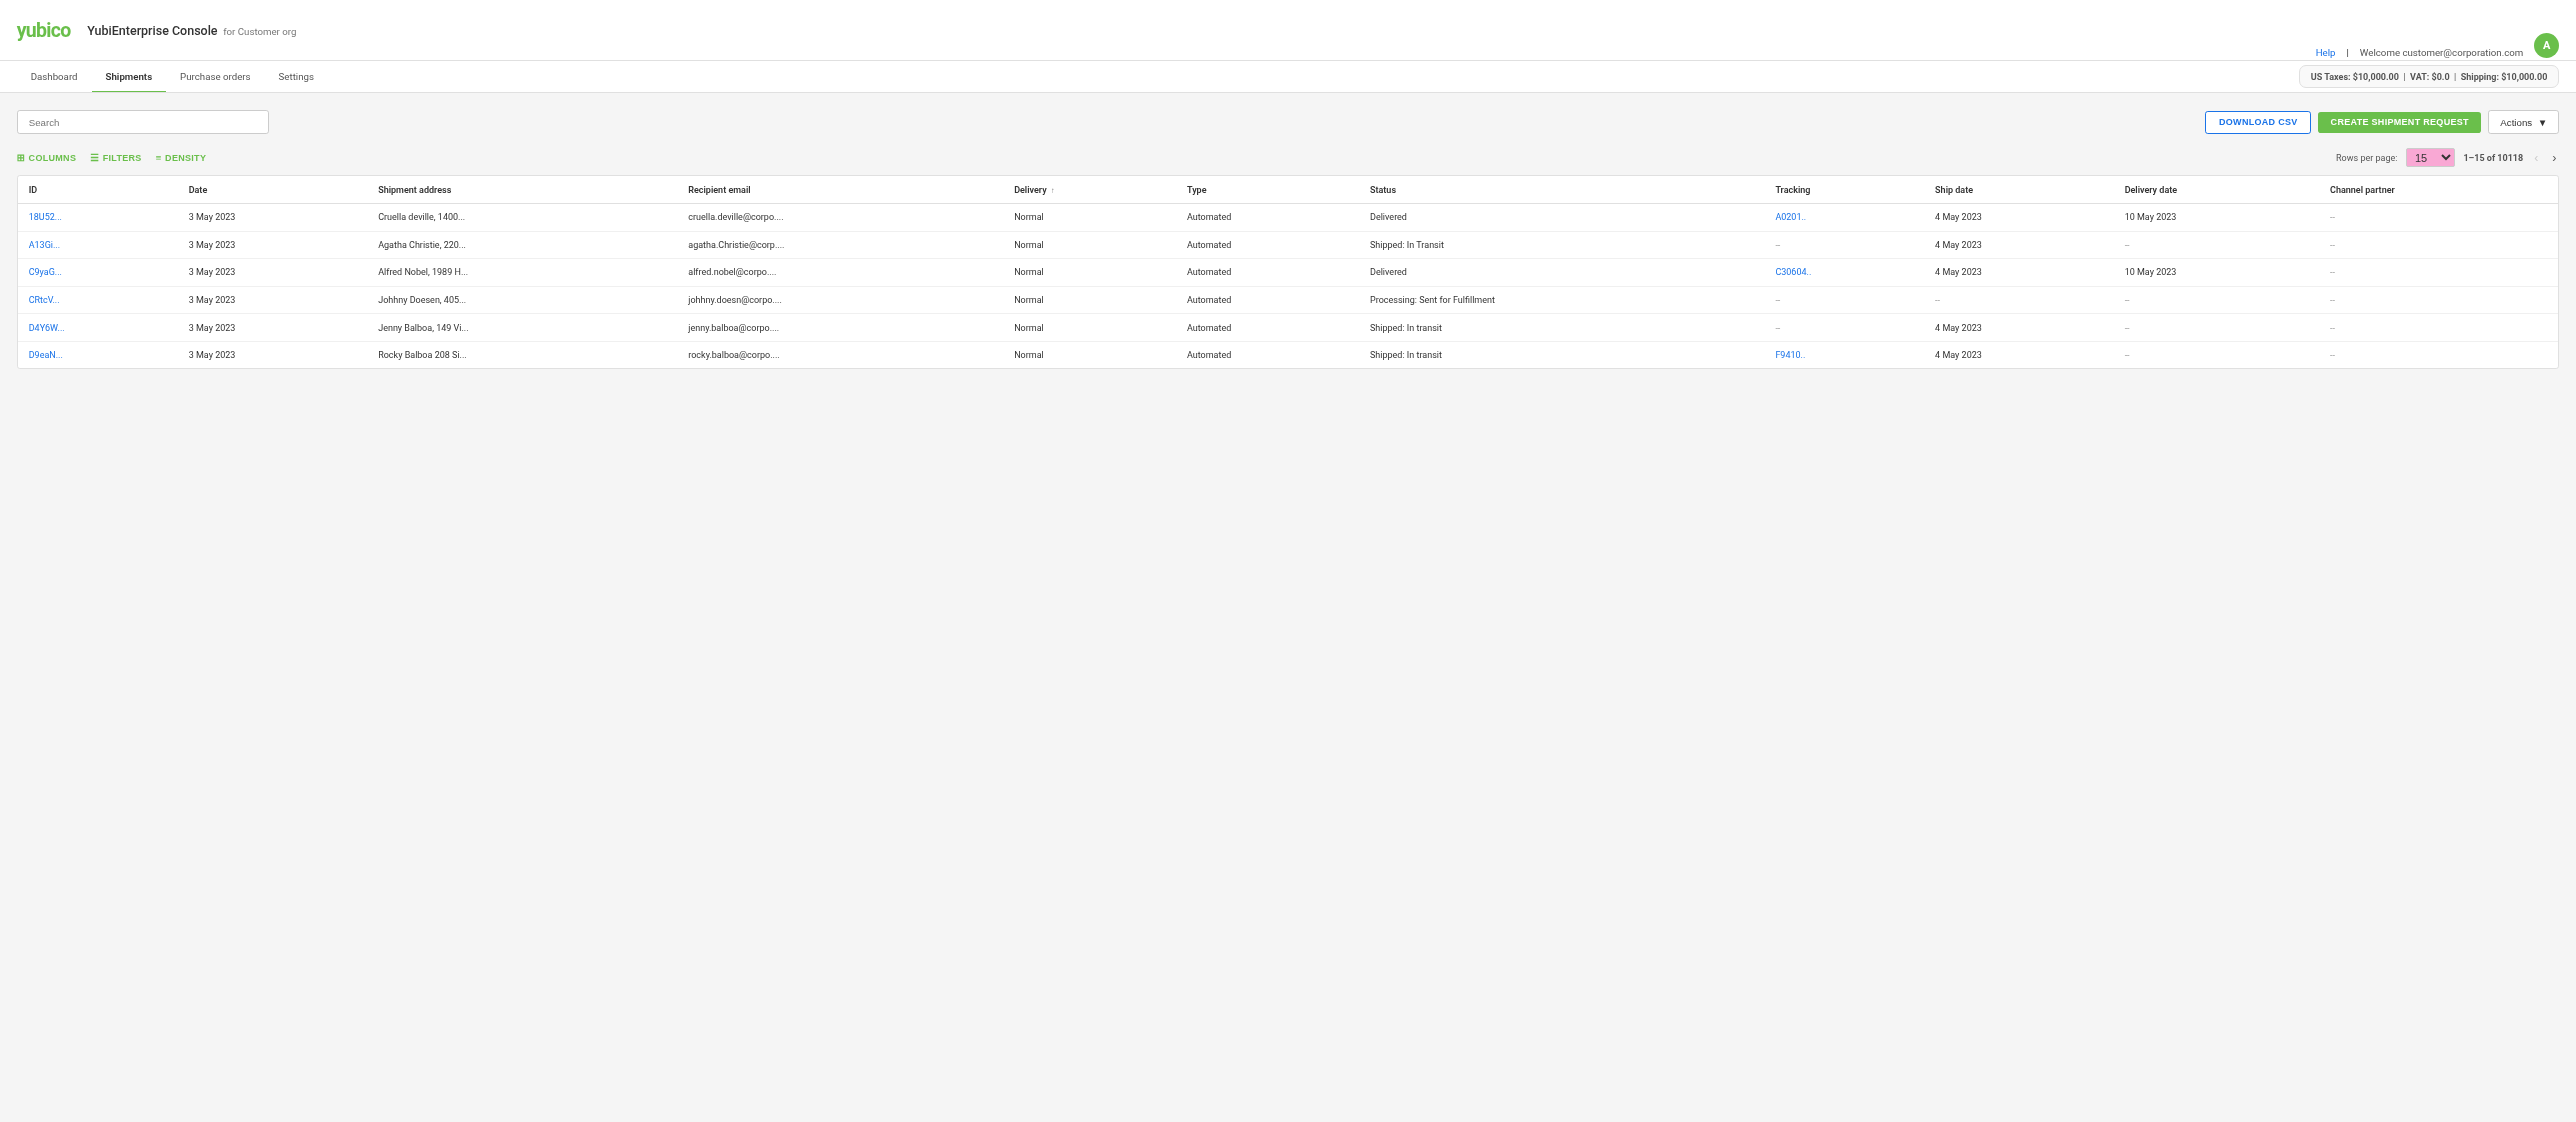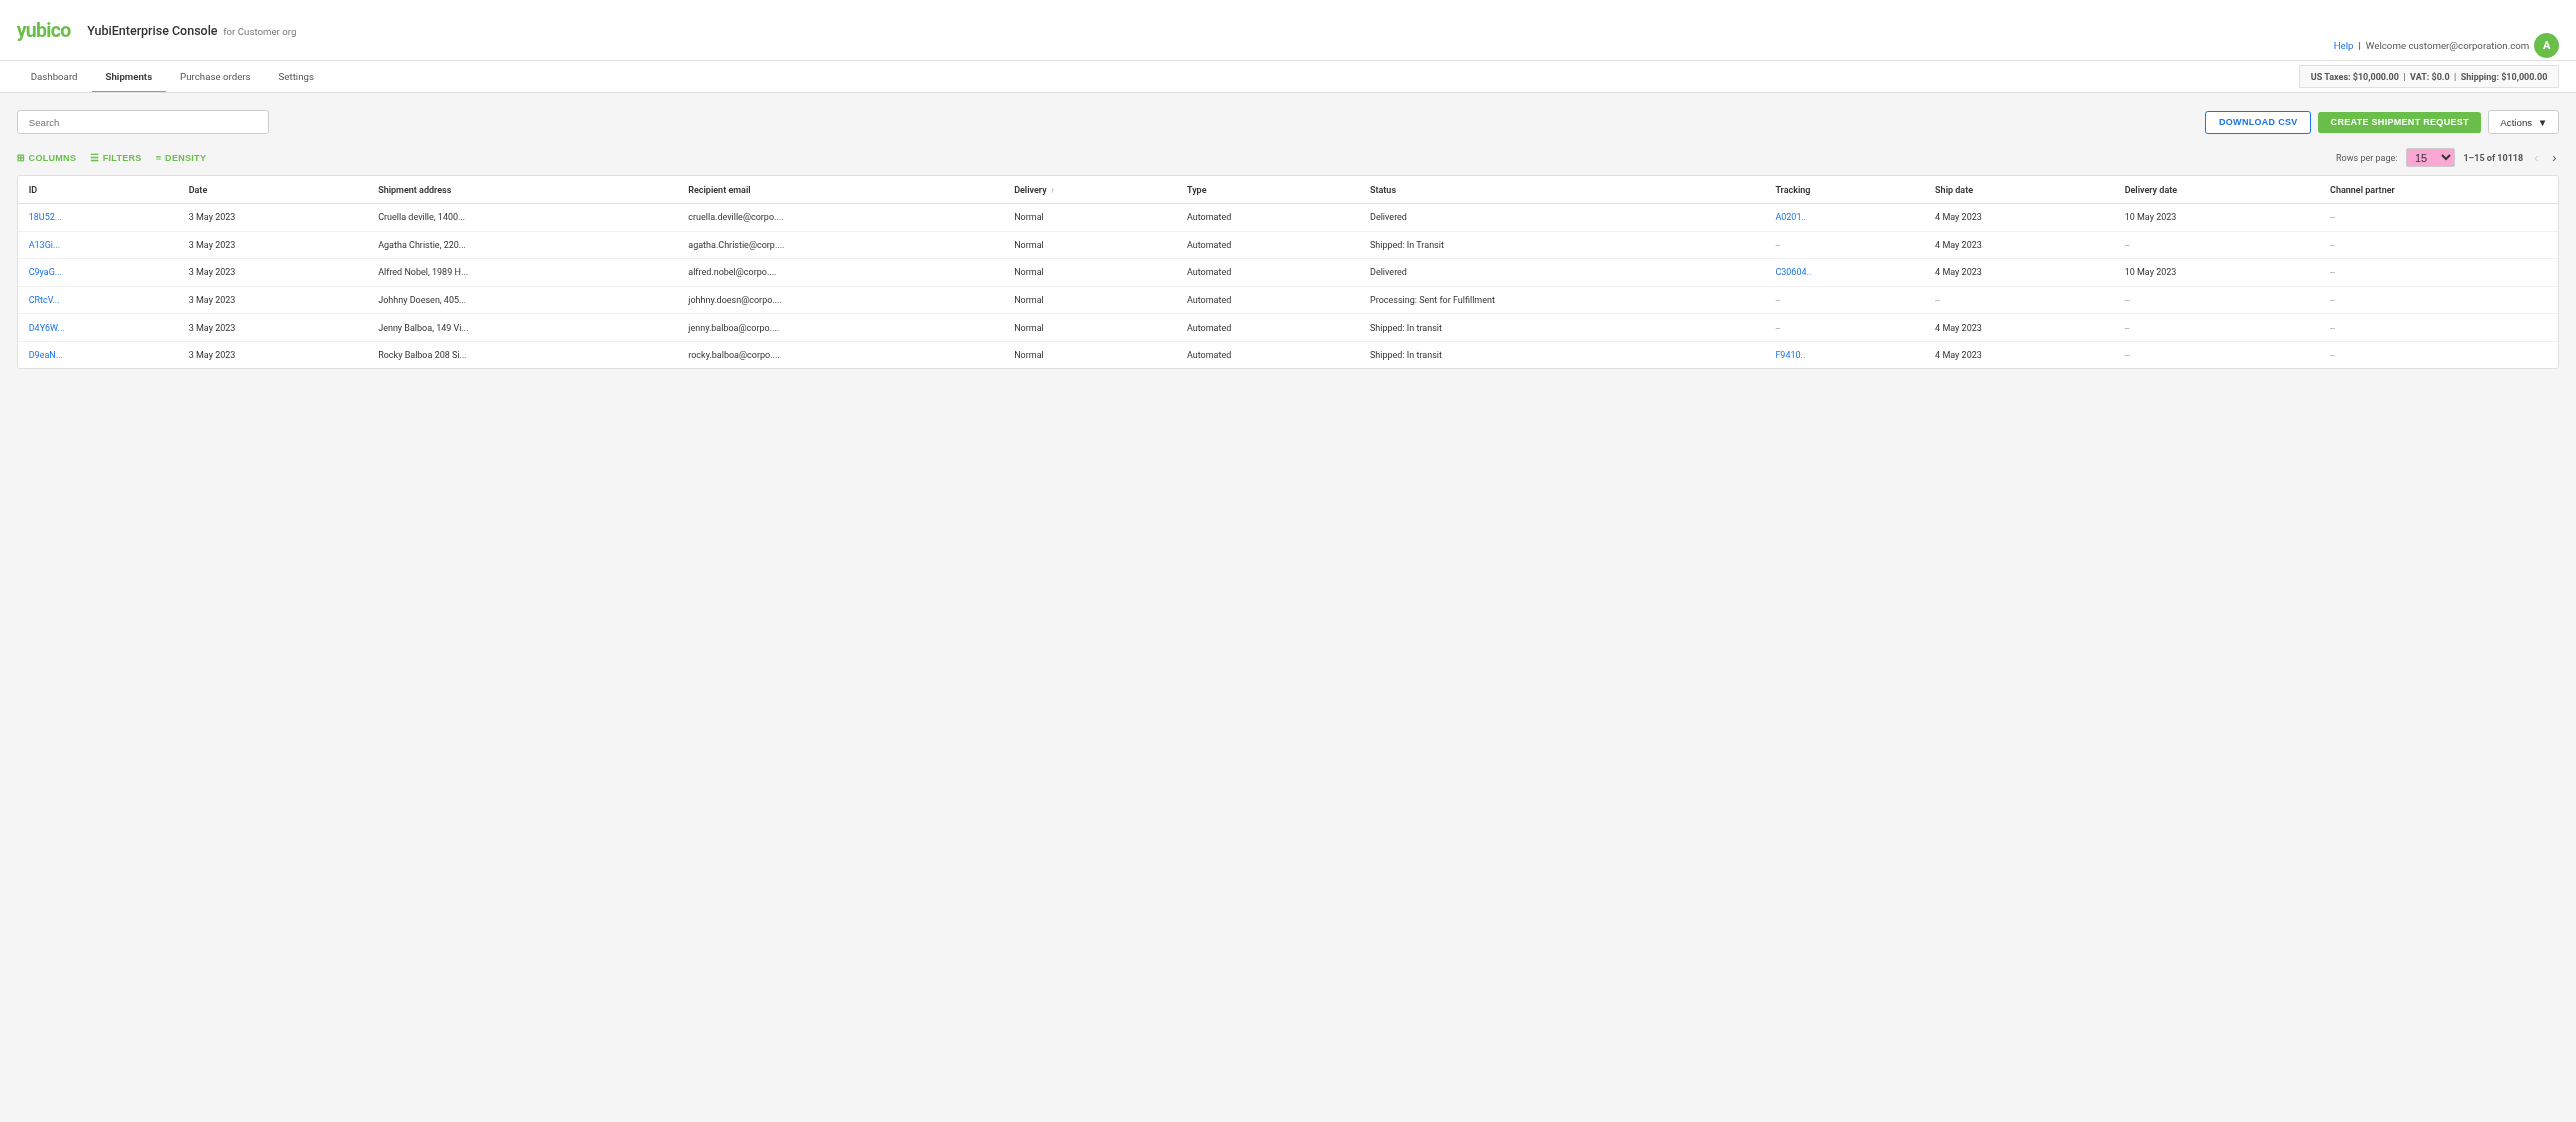--- a/index.html
+++ b/index.html
@@ -12,21 +12,21 @@
       padding: 0 16.7px;
       display: flex;
       align-items: center;
       height: 61px;
       justify-content: space-between;
     }
     .header-left { display: flex; align-items: center; gap: 16.7px; }
     .logo { color: #6abf4b; font-size: 19.5px; font-weight: 700; letter-spacing: -0.7px; }
     .console-title { font-size: 12.5px; font-weight: 500; color: #333; }
     .console-org { font-size: 9.7px; color: #777; font-weight: 400; }
-    .header-right { display: flex; align-items: center; gap: 5px; margin-top: 30px; }
+    .header-right { display: flex; align-items: flex-end; gap: 11px; margin-top: 30px; }
     .help-link { color: #1a73e8; text-decoration: none; font-size: 9.7px; }
     .welcome-text { font-size: 9.7px; color: #555; }
     .avatar {
       width: 25px; height: 25px; border-radius: 50%;
       background: #6abf4b; color: #fff;
       display: flex; align-items: center; justify-content: center;
       font-weight: 700; font-size: 11px;
     }
 
     
@@ -51,21 +51,21 @@
       color: #333;
       font-weight: 600;
       border-bottom: 1.4px solid #6abf4b;
     }
     .tax-info {
       font-size: 9px;
       color: #555;
       background: #f9f9f9;
       border: 0.7px solid #e0e0e0;
       padding: 5.6px 11px;
-      border-radius: 1px;
+      border-radius: 7px;
     }
     .tax-info span { font-weight: 700; }
 
     
     .main { padding: 16.7px; }
 
     
     .toolbar {
       display: flex;
       align-items: center;

